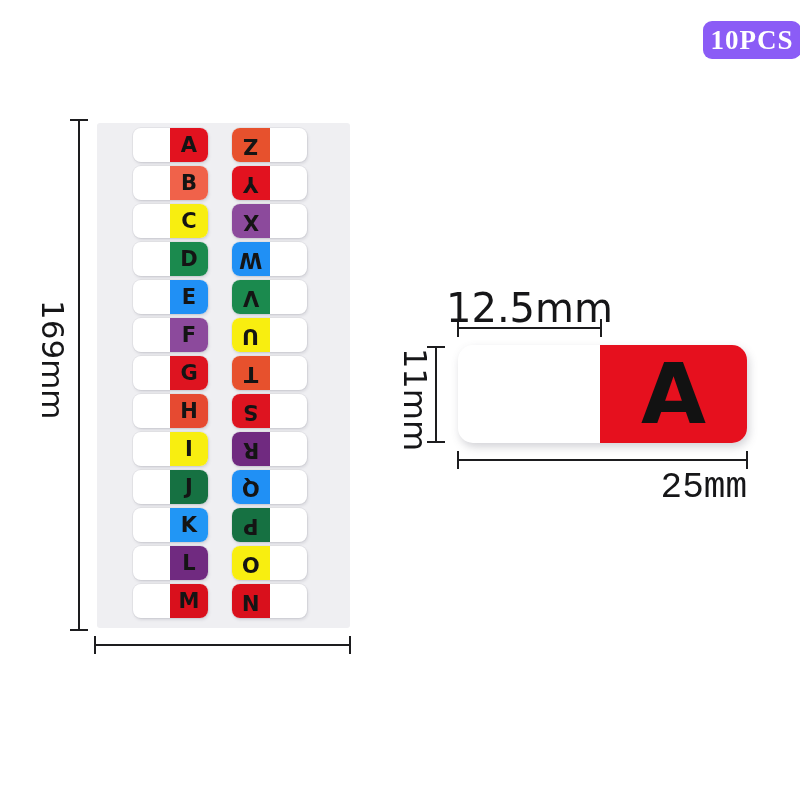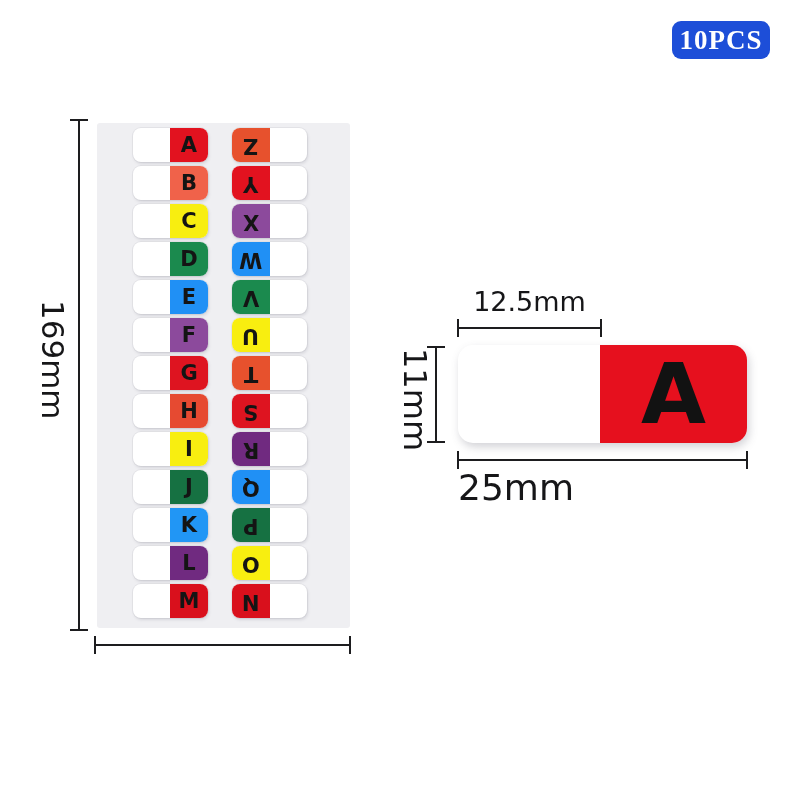--- a/index.html
+++ b/index.html
@@ -61,32 +61,32 @@
     position:absolute;left:458px;top:345px;width:289px;height:98px;background:#ffffff;
     border-radius:15px;box-shadow:2px 4px 9px rgba(80,80,95,.25);
   }
   .demo-red{
     position:absolute;right:0;top:0;width:147px;height:98px;border-radius:0 15px 15px 0;
     display:flex;align-items:center;justify-content:center;
   }
   .demo-letter{font-family:"DejaVu Sans",sans-serif;font-weight:bold;font-size:84px;color:#121212;line-height:1;}
 
   #dim-tab-top{left:458px;top:327px;width:143px;}
-  #label-tab-top{left:428px;top:288px;width:203px;text-align:center;font-size:27px;}
+  #label-tab-top{left:428px;top:288px;width:203px;text-align:center;font-size:40px;}
   #dim-tab-left{left:435px;top:347px;height:95px;}
   #label-tab-left{left:399px;top:348px;font-size:32px;}
   #dim-tab-bottom{left:458px;top:459px;width:289px;}
-  #label-tab-bottom{left:458px;top:470px;width:289px;text-align:left;font-size:36px;}
+  #label-tab-bottom{left:458px;top:470px;width:289px;text-align:right;font-size:36px;font-family:Liberation Mono, monospace;}
 </style>
 </head>
 <body>
 
 <div class="stage">
 
-  <div class="badge" id="badge" style="background: #1d4ed8;">10PCS</div>
+  <div class="badge" id="badge" style="background: #8b5cf6; margin-left: 31px;">10PCS</div>
 
   <div class="sheet" id="sheet" style="background: rgb(239, 239, 242);">
       <div class="row">
         <div class="tab tleft">
           <div class="half cr" style="background: rgb(226, 18, 31);">
             <span class="letter">A</span>
           </div>
         </div>
         <div class="tab tright">
           <div class="half cl" style="background: rgb(231, 81, 45);">

